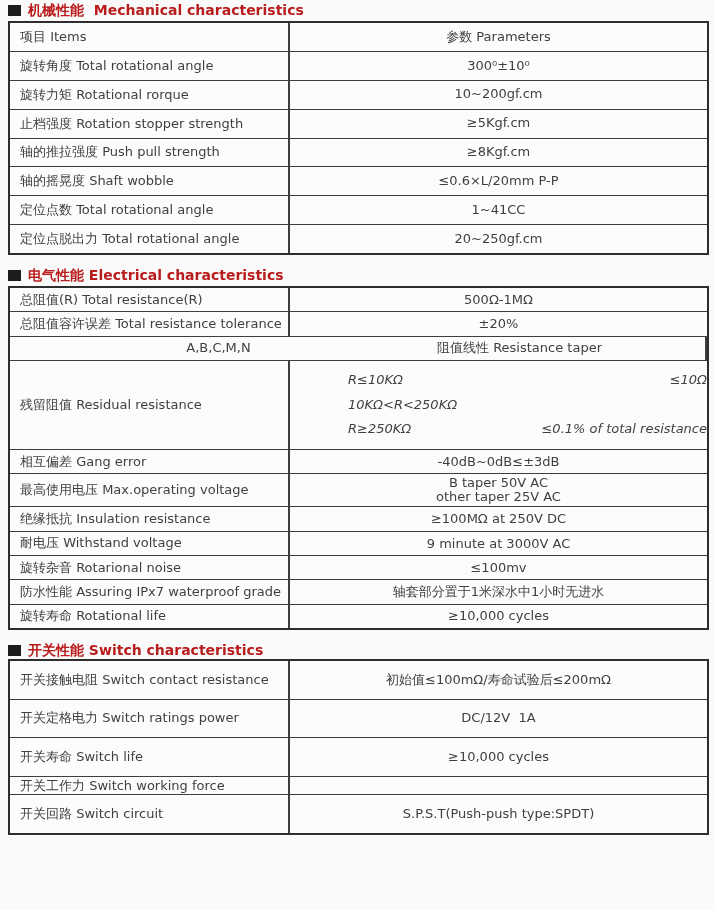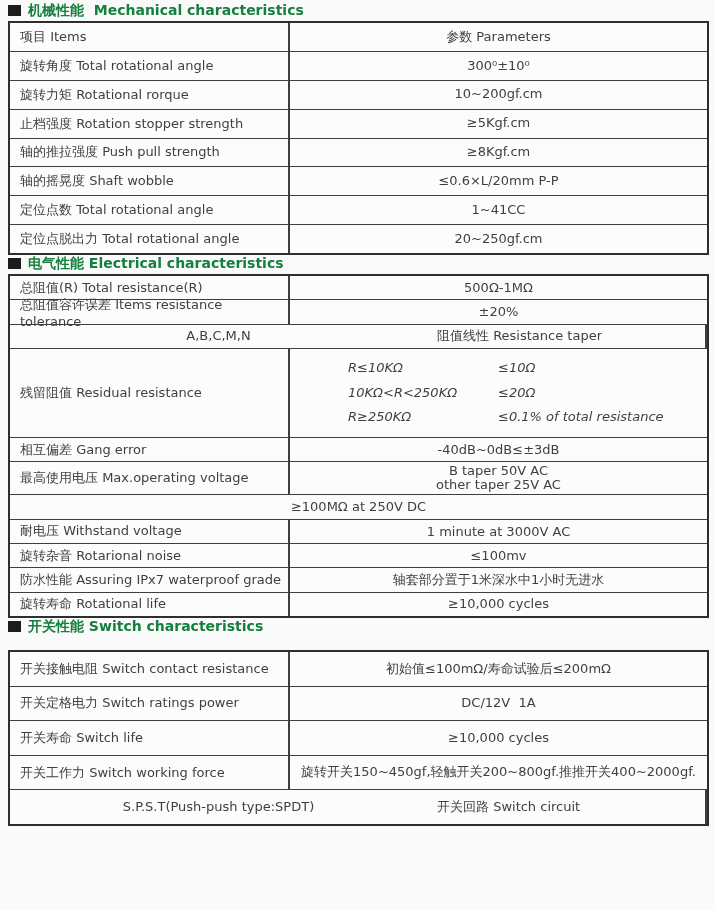--- a/index.html
+++ b/index.html
@@ -7,38 +7,38 @@
   body {
     font-family:"DejaVu Sans","Liberation Sans",sans-serif;
     color:#3f3f3f;
     font-size:13px;
     overflow:hidden;
   }
   .doc { padding:2px 6px 0 8px; }
 
   .section-title {
     display:flex; align-items:center; height:17px;
-    font-size:14px; font-weight:bold; color:#15803d;
+    font-size:14px; font-weight:bold; color:#b91c1c;
     white-space:pre-wrap;
   }
   .section-title .bullet {
     display:inline-block; width:13px; height:11px;
     background:#1c1c1c; margin-right:7px; flex:0 0 auto;
   }
-  .mt { }
+  .mt { margin-top:12px; }
 
   .spec-table {
     border:2px solid #2e2e2e;
     display:flex; flex-direction:column;
     background:#fcfcfc;
     margin-top:2px;
   }
   #table-mechanical { height:234px; }
   #table-electrical { height:344px; }
-  #table-switch     { height:176px; margin-top:15px; }
+  #table-switch     { height:176px; margin-top:0; }
 
   .tr { display:flex; flex:1 1 auto; border-top:1px solid #3e3e3e; min-height:0; }
   .tr:first-child { border-top:none; }
   .tr.tall { flex:0 0 89px; }
 
   .td { white-space:pre-wrap; }
   .td.item {
     flex:0 0 280px; width:280px;
     display:flex; align-items:center;
     padding-left:10px; padding-right:4px;
@@ -48,21 +48,21 @@
   .td.val {
     flex:1 1 auto;
     display:flex; flex-direction:column;
     align-items:center; justify-content:center;
     text-align:center; line-height:14.5px;
     padding:12px 4px;
   }
   .td.val.sub { align-items:stretch; justify-content:space-around; padding:7px 0;font-style:italic; }
   .subrow { display:flex; align-items:center; }
   .subrow .cond { margin-left:58px; width:150px; text-align:left; }
-  .subrow .subval { flex:1; text-align:left; padding-right:24px; }
+  .subrow .subval { flex:1; text-align:right; padding-right:0; }
 </style>
 </head>
 <body>
 
 <div class="doc">
 
   <div class="section-title">
     <span class="bullet"></span>
     <span>机械性能  Mechanical characteristics</span>
   </div>
@@ -106,61 +106,61 @@
     <span class="bullet"></span>
     <span>电气性能 Electrical characteristics</span>
   </div>
 
   <div class="spec-table" id="table-electrical">
     <div class="tr">
       <div class="td item">总阻值(R) Total resistance(R)</div>
       <div class="td val">500Ω-1MΩ</div>
     </div>
     <div class="tr">
-      <div class="td item">总阻值容许误差 Items resistance tolerance</div>
+      <div class="td item">总阻值容许误差 Total resistance tolerance</div>
       <div class="td val">±20%</div>
     </div>
     <div class="tr">
       <div class="td val">A,B,C,M,N</div>
       <div class="td item">阻值线性 Resistance taper</div>
     </div>
     <div class="tr tall">
       <div class="td item">残留阻值 Residual resistance</div>
       <div class="td val sub">
         <div class="subrow">
           <span class="cond">R≤10KΩ</span>
           <span class="subval">≤10Ω</span>
         </div>
         <div class="subrow">
           <span class="cond">10KΩ&lt;R&lt;250KΩ</span>
-          <span class="subval">≤20Ω</span>
         </div>
         <div class="subrow">
           <span class="cond">R≥250KΩ</span>
           <span class="subval">≤0.1% of total resistance</span>
         </div>
       </div>
     </div>
     <div class="tr">
       <div class="td item">相互偏差 Gang error</div>
       <div class="td val">-40dB~0dB≤±3dB</div>
     </div>
     <div class="tr">
       <div class="td item">最高使用电压 Max.operating voltage</div>
       <div class="td val">
         <div>B taper 50V AC</div>
         <div>other taper 25V AC</div>
       </div>
     </div>
     <div class="tr">
+      <div class="td item">绝缘抵抗 Insulation resistance</div>
       <div class="td val">≥100MΩ at 250V DC</div>
     </div>
     <div class="tr">
       <div class="td item">耐电压 Withstand voltage</div>
-      <div class="td val">1 minute at 3000V AC</div>
+      <div class="td val">9 minute at 3000V AC</div>
     </div>
     <div class="tr">
       <div class="td item">旋转杂音 Rotarional noise</div>
       <div class="td val">≤100mv</div>
     </div>
     <div class="tr">
       <div class="td item">防水性能 Assuring IPx7 waterproof grade</div>
       <div class="td val">轴套部分置于1米深水中1小时无进水</div>
     </div>
     <div class="tr">
@@ -182,21 +182,20 @@
     <div class="tr">
       <div class="td item">开关定格电力 Switch ratings power</div>
       <div class="td val">DC/12V  1A</div>
     </div>
     <div class="tr">
       <div class="td item">开关寿命 Switch life</div>
       <div class="td val">≥10,000 cycles</div>
     </div>
     <div class="tr">
       <div class="td item">开关工作力 Switch working force</div>
-      <div class="td val">旋转开关150~450gf,轻触开关200~800gf.推推开关400~2000gf.</div>
-    </div>
-    <div class="tr">
+    </div>
+    <div class="tr">
+      <div class="td item">开关回路 Switch circuit</div>
       <div class="td val">S.P.S.T(Push-push type:SPDT)</div>
-      <div class="td item">开关回路 Switch circuit</div>
     </div>
   </div>
 
 </div>
 
 </body></html>

